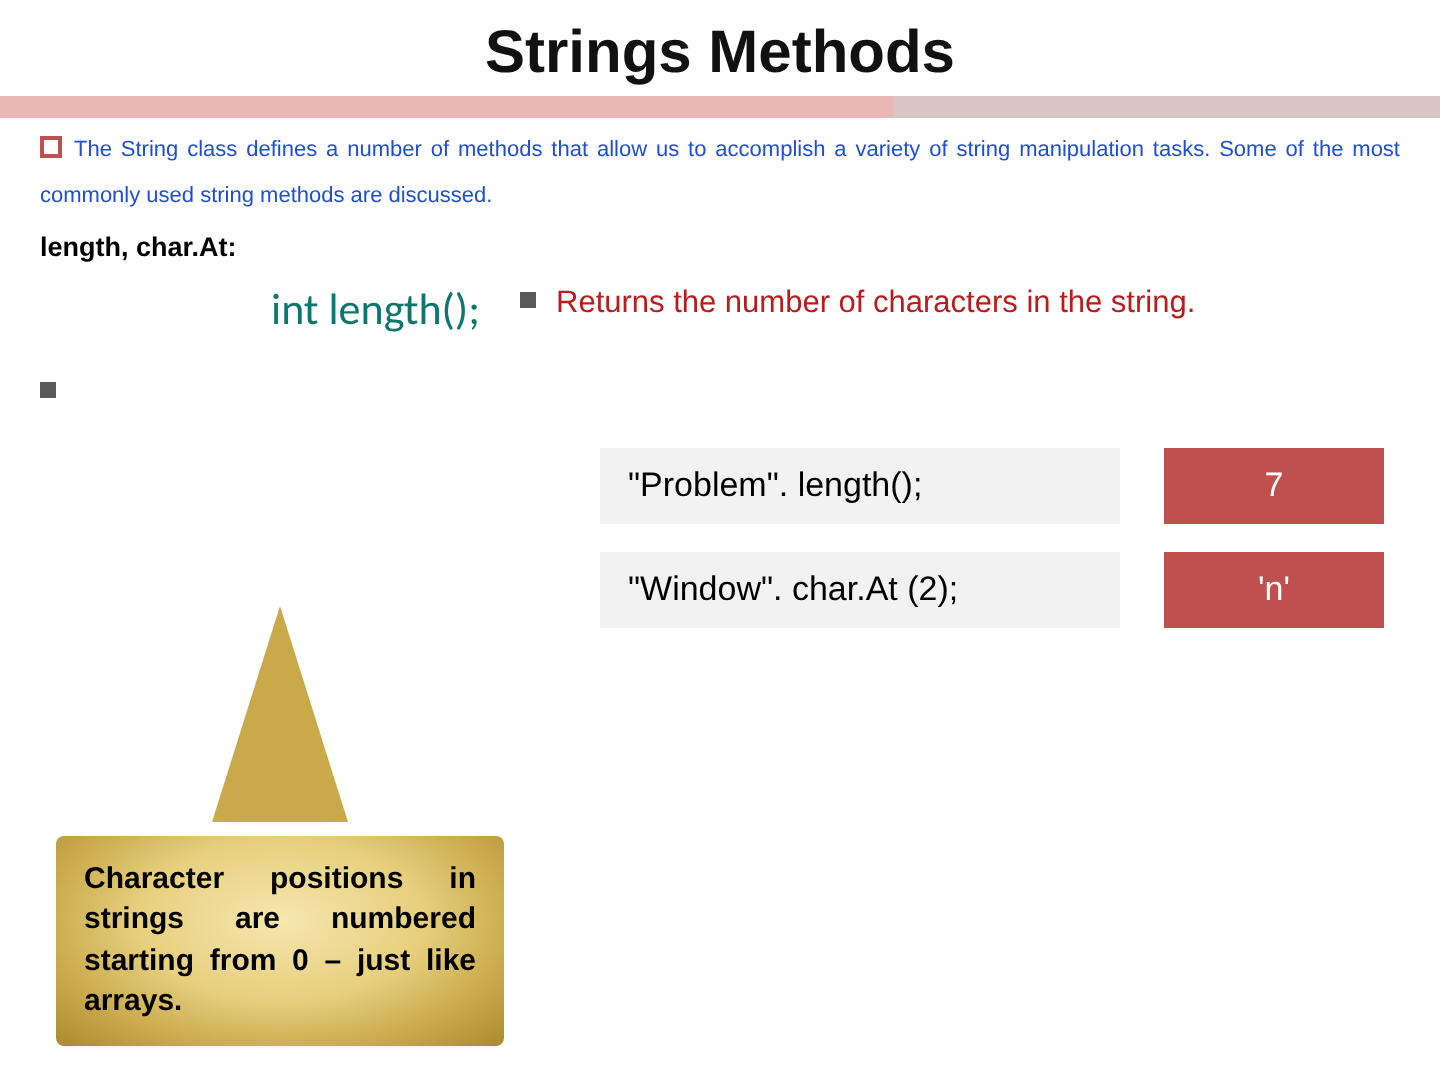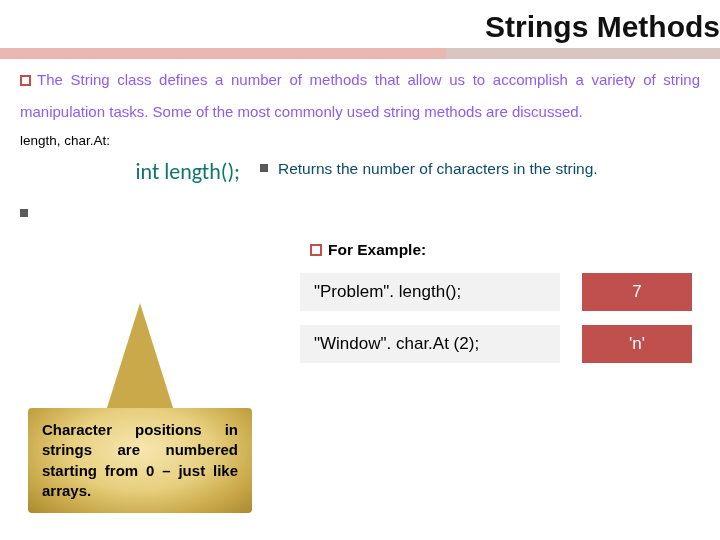--- a/index.html
+++ b/index.html
@@ -5,21 +5,21 @@
   * { box-sizing: border-box; margin: 0; padding: 0; }
   body {
     width: 720px;
     height: 540px;
     background: #fff;
     font-family: Arial, Helvetica, sans-serif;
     position: relative;
     overflow: hidden;
   }
   .title-wrap {
-    text-align: right;
+    text-align: center;
     padding-top: 10px;
   }
   .title {
     font-size: 30px;
     font-weight: bold;
     color: #111;
     display: inline-block;
     position: relative;
   }
   .title-underline {
@@ -28,36 +28,36 @@
     right: 0;
     top: 48px;
     height: 11px;
     background: linear-gradient(to right, #e9b8b2 0%, #e9b8b2 62%, #d9c6c3 62%, #d9c6c3 100%);
     z-index: -1;
   }
   .content {
     padding: 20px 20px 0 20px;
   }
   .para {
-    font-size: 15px;
-    color: #8b5cf6;
+    font-size: 11px;
+    color: #1d4ed8;
     line-height: 2.1;
     text-align: justify;
   }
   .sq-bullet {
     display: inline-block;
     width: 11px;
     height: 11px;
     border: 2px solid #c0504d;
     margin-right: 6px;
     vertical-align: -1px;
   }
   .subhead {
     font-size: 13.5px;
-    font-weight: normal;
+    font-weight: bold;
     margin-top: 6px;
   }
   .methods-block {
     position: relative;
     margin-top: 10px;
   }
   .method-row {
     display: flex;
     align-items: flex-start;
     margin-bottom: 18px;
@@ -66,21 +66,21 @@
     width: 240px;
     text-align: right;
     font-family: Calibri, "Segoe UI", sans-serif;
     font-size: 22px;
     color: #0f766e;
     padding-right: 20px;
   }
   .method-desc {
     flex: 1;
     font-size: 15.5px;
-    color: #0c4a6e;
+    color: #b91c1c;
     padding-top: 2px;
     padding-right: 30px;
   }
   .solid-sq {
     display: inline-block;
     width: 8px;
     height: 8px;
     background: #5a5a5a;
     margin-right: 10px;
     vertical-align: 2px;
@@ -127,21 +127,21 @@
     top: -75px;
     width: 0;
     height: 0;
     border-left: 34px solid transparent;
     border-right: 34px solid transparent;
     border-bottom: 108px solid #caa94a;
   }
   .callout-box {
     position: absolute;
     left: 0;
-    top: 30px;
+    top: 40px;
     width: 224px;
     background: radial-gradient(ellipse at 50% 40%, #f6e7b0 0%, #e7cf7e 45%, #c9a94a 75%, #a98a2f 100%);
     border-radius: 4px;
     padding: 12px 14px;
     font-size: 15px;
     font-weight: bold;
     line-height: 1.35;
     text-align: justify;
     color: #000;
   }
@@ -167,23 +167,20 @@
         <span class="solid-sq"></span><span>Returns the number of characters in the string.</span>
       </div>
     </div>
     <div class="method-row">
       <div class="method-desc">
         <span class="solid-sq"></span>
       </div>
     </div>
   </div>
 
-  <div class="example-label">
-    <span class="sq-bullet"></span><span>For Example:</span>
-  </div>
 
   <div class="example-row">
     <div class="ex-left">"Problem". length();</div>
     <div class="ex-right">7</div>
   </div>
   <div class="example-row">
     <div class="ex-left">"Window". char.At (2);</div>
     <div class="ex-right">'n'</div>
   </div>
 </div>

